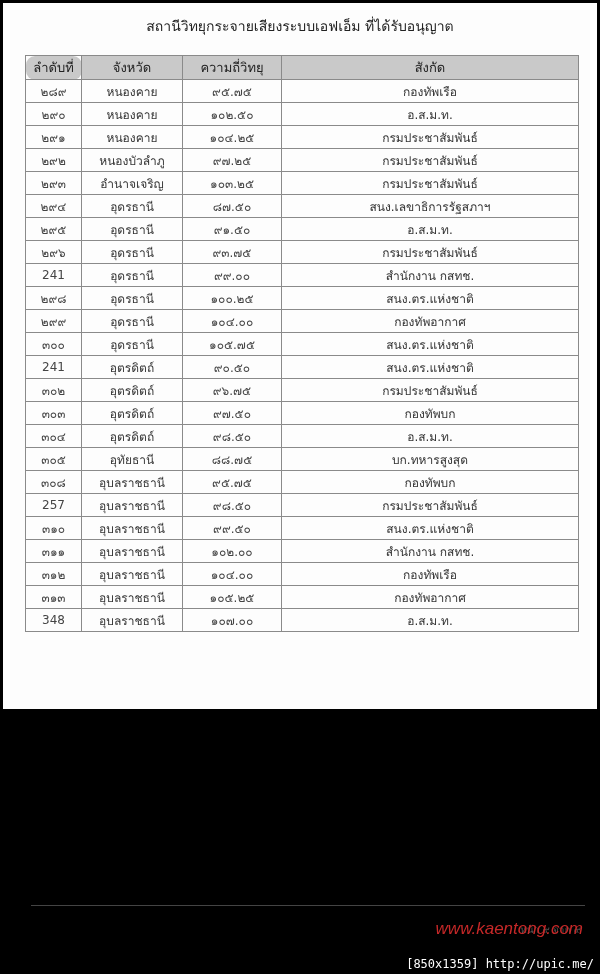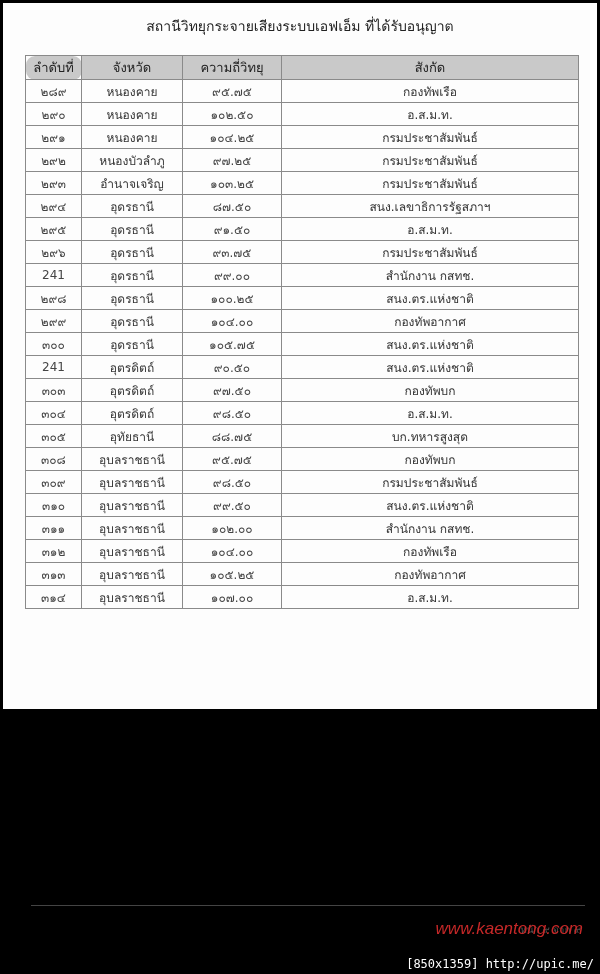--- a/index.html
+++ b/index.html
@@ -129,20 +129,26 @@
           <td class="num">๑๐๕.๗๕</td>
           <td>สนง.ตร.แห่งชาติ</td>
         </tr>
         <tr>
           <td class="num">241</td>
           <td>อุตรดิตถ์</td>
           <td class="num">๙๐.๕๐</td>
           <td>สนง.ตร.แห่งชาติ</td>
         </tr>
         <tr>
+          <td class="num">๓๐๒</td>
+          <td>อุตรดิตถ์</td>
+          <td class="num">๙๖.๗๕</td>
+          <td>กรมประชาสัมพันธ์</td>
+        </tr>
+        <tr>
           <td class="num">๓๐๓</td>
           <td>อุตรดิตถ์</td>
           <td class="num">๙๗.๕๐</td>
           <td>กองทัพบก</td>
         </tr>
         <tr>
           <td class="num">๓๐๔</td>
           <td>อุตรดิตถ์</td>
           <td class="num">๙๘.๕๐</td>
           <td>อ.ส.ม.ท.</td>
@@ -153,21 +159,21 @@
           <td class="num">๘๘.๗๕</td>
           <td>บก.ทหารสูงสุด</td>
         </tr>
         <tr>
           <td class="num">๓๐๘</td>
           <td>อุบลราชธานี</td>
           <td class="num">๙๕.๗๕</td>
           <td>กองทัพบก</td>
         </tr>
         <tr>
-          <td class="num">๓๐๙</td>
+          <td class="num">257</td>
           <td>อุบลราชธานี</td>
           <td class="num">๙๘.๕๐</td>
           <td>กรมประชาสัมพันธ์</td>
         </tr>
         <tr>
           <td class="num">๓๑๐</td>
           <td>อุบลราชธานี</td>
           <td class="num">๙๙.๕๐</td>
           <td>สนง.ตร.แห่งชาติ</td>
         </tr>
@@ -183,21 +189,21 @@
           <td class="num">๑๐๔.๐๐</td>
           <td>กองทัพเรือ</td>
         </tr>
         <tr>
           <td class="num">๓๑๓</td>
           <td>อุบลราชธานี</td>
           <td class="num">๑๐๕.๒๕</td>
           <td>กองทัพอากาศ</td>
         </tr>
         <tr>
-          <td class="num">๓๑๔</td>
+          <td class="num">348</td>
           <td>อุบลราชธานี</td>
           <td class="num">๑๐๗.๐๐</td>
           <td>อ.ส.ม.ท.</td>
         </tr>
       </tbody>
   </table>
 
   <div class="footer-line"></div>
   <div class="page-no">หน้า ๙ จาก ๙</div>
   <div class="watermark">www.kaentong.com</div>

